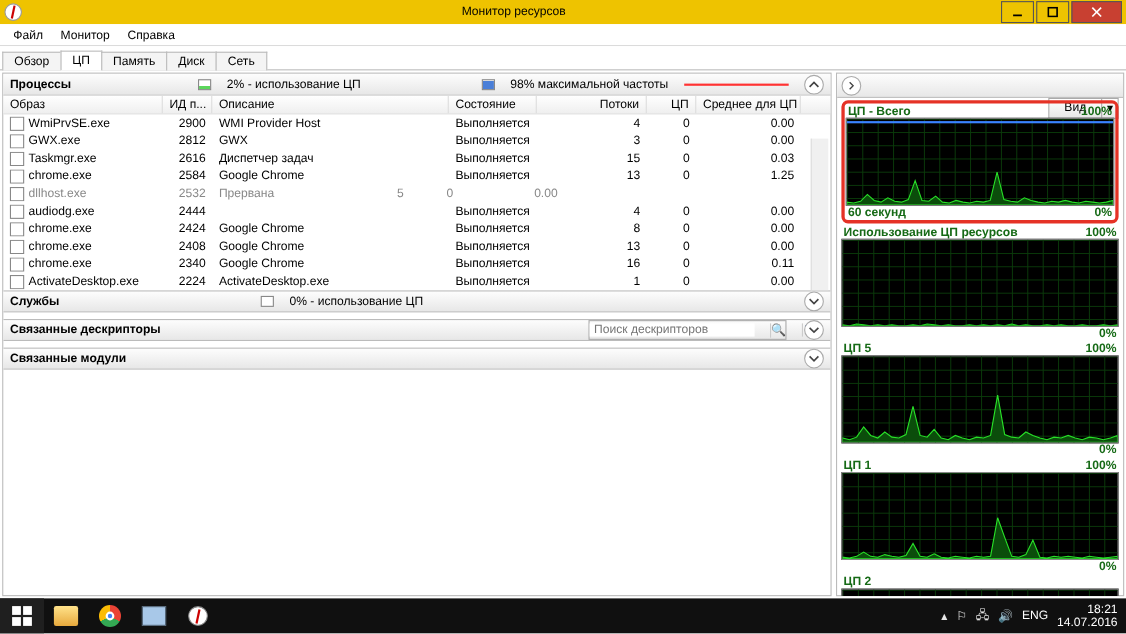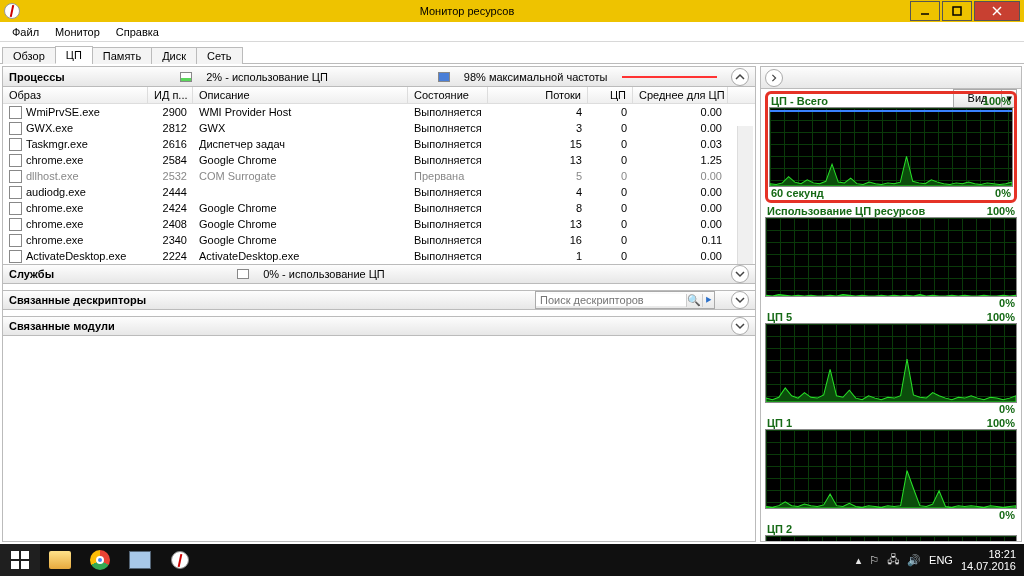--- a/index.html
+++ b/index.html
@@ -43,21 +43,21 @@
 .tblhdr div { border-right:1px solid #ddd; padding:2px 6px; overflow:hidden; white-space:nowrap; }
 .tbody { flex:1; overflow:auto; }
 .row { display:flex; height:16px; align-items:center; }
 .row.dim { color:#888; }
 .cell { padding:0 6px; overflow:hidden; white-space:nowrap; }
 .chk { width:13px; height:13px; border:1px solid #888; margin-right:4px; flex:none; }
 .c0{width:145px;display:flex;align-items:center;} .c1{width:45px;text-align:right;} .c2{width:215px;} .c3{width:80px;} .c4{width:100px;text-align:right;} .c5{width:45px;text-align:right;} .c6{width:95px;text-align:right;}
 .tblhdr .c0{width:145px;} .tblhdr .c1{width:45px;} .tblhdr .c2{width:215px;} .tblhdr .c3{width:80px;} .tblhdr .c4{width:100px;text-align:right;} .tblhdr .c5{width:45px;text-align:right;} .tblhdr .c6{width:95px;text-align:right;}
 
 
-.srch { display:flex; align-items:center; width:180px; border:1px solid #aaa; height:18px; margin-left:auto; }
+.srch { display:flex; align-items:center; width:180px; border:1px solid #aaa; height:18px; margin-left:auto;gap:14px; }
 .srch input { border:0; flex:1; padding:0 4px; outline:none; font-size:11px; }
 .srch .mag { width:18px; text-align:center; color:#2a6fc9; border-left:1px solid #ccc;}
 .srch .arrow { width:14px; text-align:center; color:#2a6fc9; border-left:1px solid #ccc;}
 
 
 .rhdr { height:22px; display:flex; align-items:center; border-bottom:1px solid #bbb; padding:0 4px; background:linear-gradient(#fdfdfd,#e7e7e7);}
 .rhdr .nav { width:18px; height:18px; border:1px solid #aaa; border-radius:9px; background:#fff; display:flex; align-items:center; justify-content:center;}
 .rhdr .vbtn { margin-left:auto; display:flex; align-items:center; border:1px solid #aaa; background:linear-gradient(#fff,#e7e7e7);margin-top:41px; }
 .rhdr .vbtn span { padding:2px 14px; }
 .rhdr .vbtn .dd { border-left:1px solid #aaa; padding:2px 4px; }
@@ -189,21 +189,20 @@
           <div class="cell c1">2584</div>
           <div class="cell c2">Google Chrome</div>
           <div class="cell c3">Выполняется</div>
           <div class="cell c4">13</div>
           <div class="cell c5">0</div>
           <div class="cell c6">1.25</div>
         </div>
         <div class="row dim">
           <div class="cell c0"><span class="chk"></span>dllhost.exe</div>
           <div class="cell c1">2532</div>
-          <div class="cell c2">COM Surrogate</div>
           <div class="cell c3">Прервана</div>
           <div class="cell c4">5</div>
           <div class="cell c5">0</div>
           <div class="cell c6">0.00</div>
         </div>
         <div class="row">
           <div class="cell c0"><span class="chk"></span>audiodg.exe</div>
           <div class="cell c1">2444</div>
           <div class="cell c2"></div>
           <div class="cell c3">Выполняется</div>

